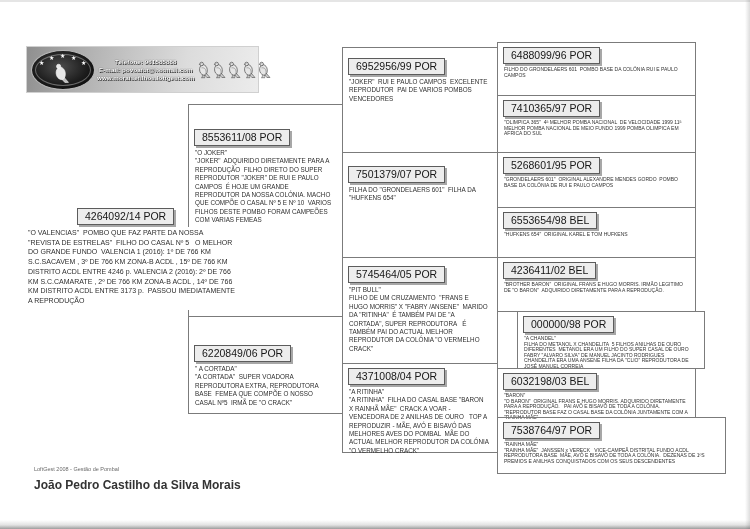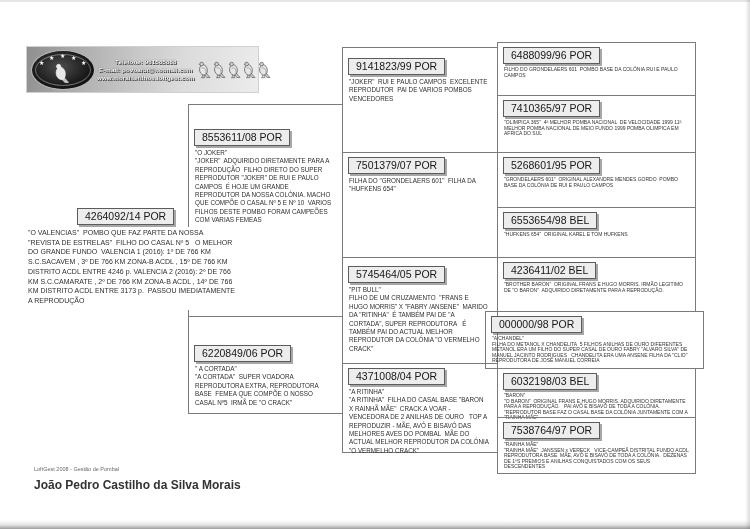--- a/index.html
+++ b/index.html
@@ -127,25 +127,25 @@
     <div class="desc md">"O JOKER"
 "JOKER"  ADQUIRIDO DIRETAMENTE PARA A REPRODUÇÃO  FILHO DIRETO DO SUPER REPRODUTOR "JOKER" DE RUI E PAULO CAMPOS  É HOJE UM GRANDE REPRODUTOR DA NOSSA COLÓNIA. MACHO QUE COMPÕE O CASAL Nº 5 E Nº 10  VARIOS FILHOS DESTE POMBO FORAM CAMPEÕES COM VARIAS FEMEAS</div>
   </div>
   <div class="cell" style="left:188px;top:316px;width:155px;height:98px">
     <div class="ring" style="margin-top:28px">6220849/06 POR</div>
     <div class="desc md">" A CORTADA"
 "A CORTADA"  SUPER VOADORA  REPRODUTORA EXTRA, REPRODUTORA BASE  FEMEA QUE COMPÕE O NOSSO CASAL Nº5  IRMÃ DE "O CRACK"</div>
   </div>
 
   <div class="cell" style="left:342px;top:47px;width:156px;height:106px">
-    <div class="ring" style="margin-top:10px">9141823/99 POR</div>
+    <div class="ring" style="margin-top:10px">6952956/99 POR</div>
     <div class="desc md">"JOKER"  RUI E PAULO CAMPOS  EXCELENTE REPRODUTOR  PAI DE VARIOS POMBOS VENCEDORES</div>
   </div>
   <div class="cell" style="left:342px;top:152px;width:156px;height:106px">
-    <div class="ring" style="margin-top:4px">7501379/07 POR</div>
+    <div class="ring" style="margin-top:13px">7501379/07 POR</div>
     <div class="desc md">FILHA DO "GRONDELAERS 601"  FILHA DA "HUFKENS 654"</div>
   </div>
   <div class="cell" style="left:342px;top:257px;width:156px;height:107px">
     <div class="ring" style="margin-top:8px">5745464/05 POR</div>
     <div class="desc md">"PIT BULL"
 FILHO DE UM CRUZAMENTO  "FRANS E HUGO MORRIS" X "FABRY /ANSENE"  MARIDO DA "RITINHA"  É TAMBÉM PAI DE "A CORTADA", SUPER REPRODUTORA   É TAMBÉM PAI DO ACTUAL MELHOR REPRODUTOR DA COLÓNIA "O VERMELHO CRACK"</div>
   </div>
   <div class="cell" style="left:342px;top:363px;width:156px;height:90px">
     <div class="ring">4371008/04 POR</div>
     <div class="desc md">"A RITINHA"
@@ -165,31 +165,31 @@
     <div class="desc sm">"GRONDELAERS 601"  ORIGINAL ALEXANDRE MENDES GORDO  POMBO BASE DA COLÓNIA DE RUI E PAULO CAMPOS</div>
   </div>
   <div class="cell" style="left:497px;top:207px;width:199px;height:51px">
     <div class="ring">6553654/98 BEL</div>
     <div class="desc sm">"HUFKENS 654"  ORIGINAL KAREL E TOM HUFKENS</div>
   </div>
   <div class="cell" style="left:497px;top:257px;width:199px;height:55px">
     <div class="ring">4236411/02 BEL</div>
     <div class="desc sm">"BROTHER BARON"  ORIGINAL FRANS E HUGO MORRIS. IRMÃO LEGITIMO DE "O BARON"  ADQUIRIDO DIRETAMENTE PARA A REPRODUÇÃO.</div>
   </div>
-  <div class="cell" style="left:485px;top:311px;width:219px;height:58px">
+  <div class="cell" style="left:517px;top:311px;width:188px;height:58px">
     <div class="ring">000000/98 POR</div>
     <div class="desc sm">"A CHANDEL"
 FILHA DO METANOL X CHANDELITA  5 FILHOS ANILHAS DE OURO DIFERENTES  METANOL ERA UM FILHO DO SUPER CASAL DE OURO FABRY "ALVARO SILVA" DE MANUEL JACINTO RODRIGUES   CHANDELITA ERA UMA ANSENE FILHA DA "CLIO" REPRODUTORA DE JOSÉ MANUEL CORREIA</div>
   </div>
   <div class="cell" style="left:497px;top:368px;width:199px;height:50px">
     <div class="ring">6032198/03 BEL</div>
     <div class="desc sm">"BARON"
 "O BARON"  ORIGINAL FRANS E HUGO MORRIS. ADQUIRIDO DIRETAMENTE PARA A REPRODUÇÃO.   PAI AVÔ E BISAVÔ DE TODA A COLÓNIA.  "REPRODUTOR BASE FAZ O CASAL BASE DA COLÓNIA JUNTAMENTE COM A "RAINHA MÃE"</div>
   </div>
-  <div class="cell" style="left:497px;top:417px;width:199px;height:57px">
+  <div class="cell" style="left:497px;top:417px;width:229px;height:57px">
     <div class="ring">7538764/97 POR</div>
     <div class="desc sm">"RAINHA MÃE"
 "RAINHA MÃE"  JANSSEN x VERECK   VICE-CAMPEÃ DISTRITAL FUNDO ACDL  REPRODUTORA BASE  MÃE, AVÓ E BISAVÓ DE TODA A COLÓNIA.  DEZENAS DE 1ºS PREMIOS E ANILHAS CONQUISTADOS COM OS SEUS DESCENDENTES</div>
   </div>
 
   <div id="owner">João Pedro Castilho da Silva Morais</div>
   <div id="software">LoftGest 2008 - Gestão de Pombal</div>
 
   <div class="scan-top"></div>
   <div class="scan-right"></div>

